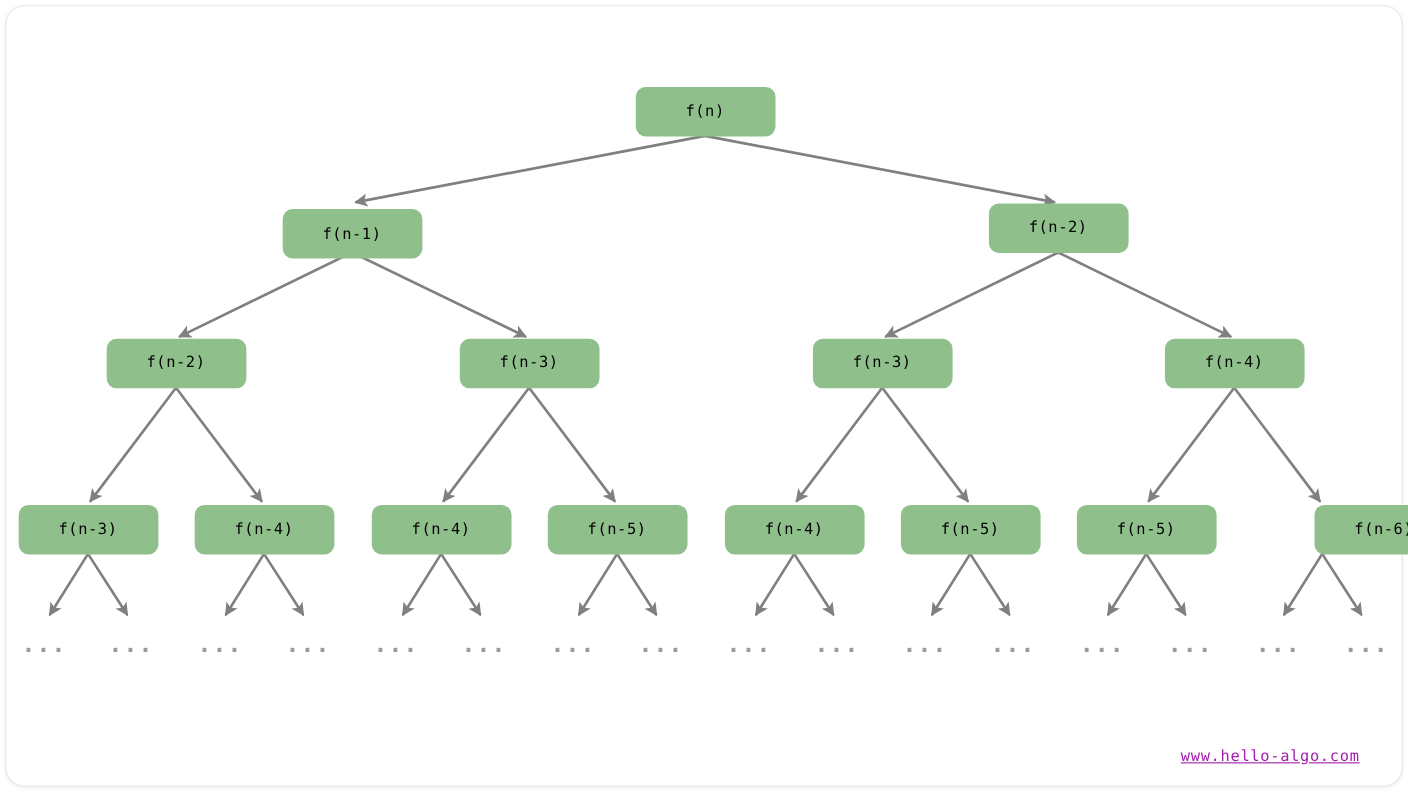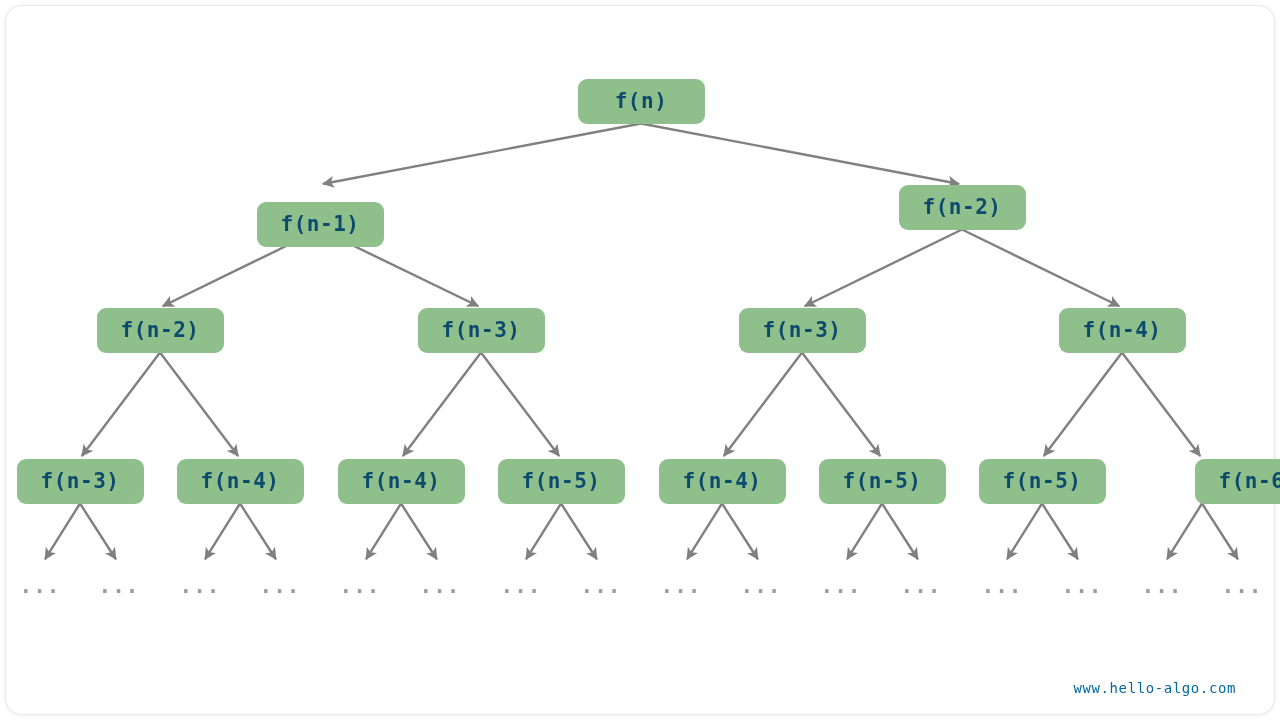--- a/index.html
+++ b/index.html
@@ -41,45 +41,46 @@
     height: 45px;
     margin-left: -63.5px;
     background: #8fc08c;
     border-radius: 9px;
     display: flex;
     align-items: center;
     justify-content: center;
     box-sizing: border-box;
   }
   .node-label {
-    color: #0c4a6e;
-    font-size: 21px;
-    font-weight: bold;
+    color: #000000;
+    font-size: 14px;
+    font-weight: normal;
     letter-spacing: 0.5px;
     line-height: 1;
     white-space: nowrap;
   }
   .ellipsis {
     position: absolute;
     color: #9a9a9a;
     font-size: 21px;
     font-weight: bold;
     line-height: 1;
     transform: translate(-50%, -50%);
     white-space: nowrap;
     letter-spacing: 1px;
   }
   #watermark {
     position: absolute;
     right: 44px;
     bottom: 24px;
-    color: #0369a1;
+    color: #a21caf;
     font-size: 14px;
     letter-spacing: 0.6px;
     white-space: nowrap;
+    text-decoration: underline;
   }
 </style>
 </head>
 <body>
 
 <div id="canvas">
   <div id="frame"></div>
 
   <svg id="edges" viewBox="0 0 1280 720" xmlns="http://www.w3.org/2000/svg">
     <defs>
@@ -118,21 +119,21 @@
         <line x1="1042" y1="503.5" x2="1077.3766186237767" y2="558.4771775910042" marker-end="url(#arrowhead)"></line>
         <line x1="1202" y1="503.5" x2="1167.5919838301998" y2="558.4572480489866" marker-end="url(#arrowhead)"></line>
         <line x1="1202" y1="503.5" x2="1237.3766186237767" y2="558.4771775910042" marker-end="url(#arrowhead)"></line>
       </g>
   </svg>
 
   <div id="node-layer">
       <div class="node" style="left: 641px; top: 78.5px;">
         <span class="node-label">f(n)</span>
       </div>
-      <div class="node" style="left: 320px; top: 202px;">
+      <div class="node" style="left: 320px; top: 190px;">
         <span class="node-label">f(n-1)</span>
       </div>
       <div class="node" style="left: 962px; top: 184.5px;">
         <span class="node-label">f(n-2)</span>
       </div>
       <div class="node" style="left: 160px; top: 307.5px;">
         <span class="node-label">f(n-2)</span>
       </div>
       <div class="node" style="left: 481px; top: 307.5px;">
         <span class="node-label">f(n-3)</span>

